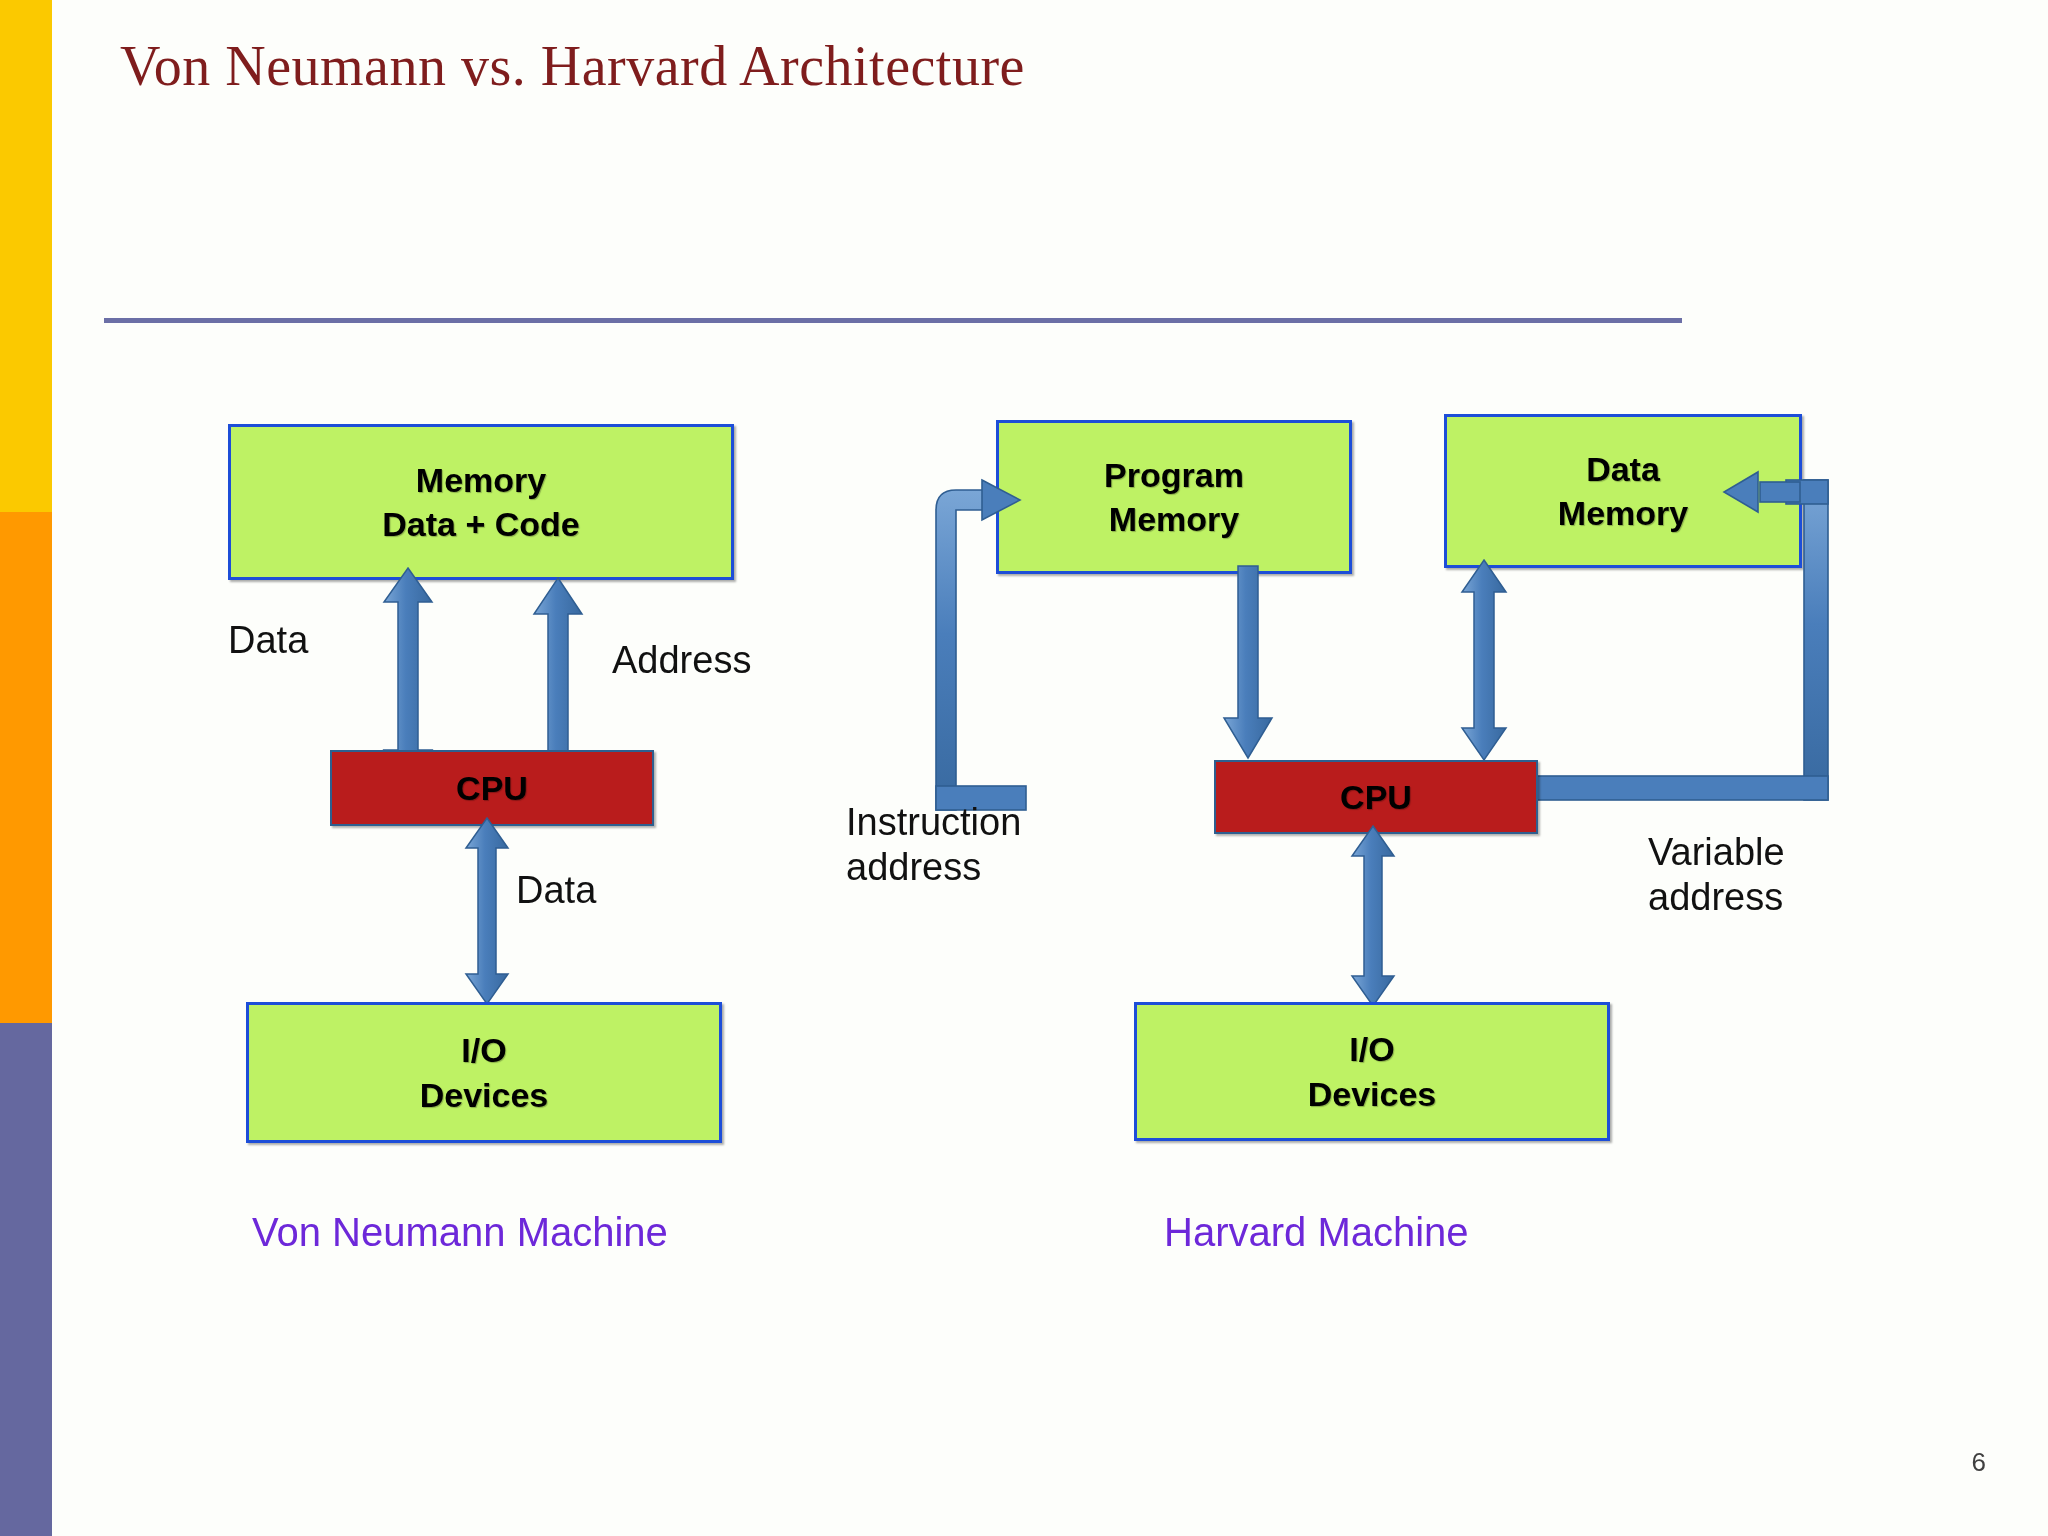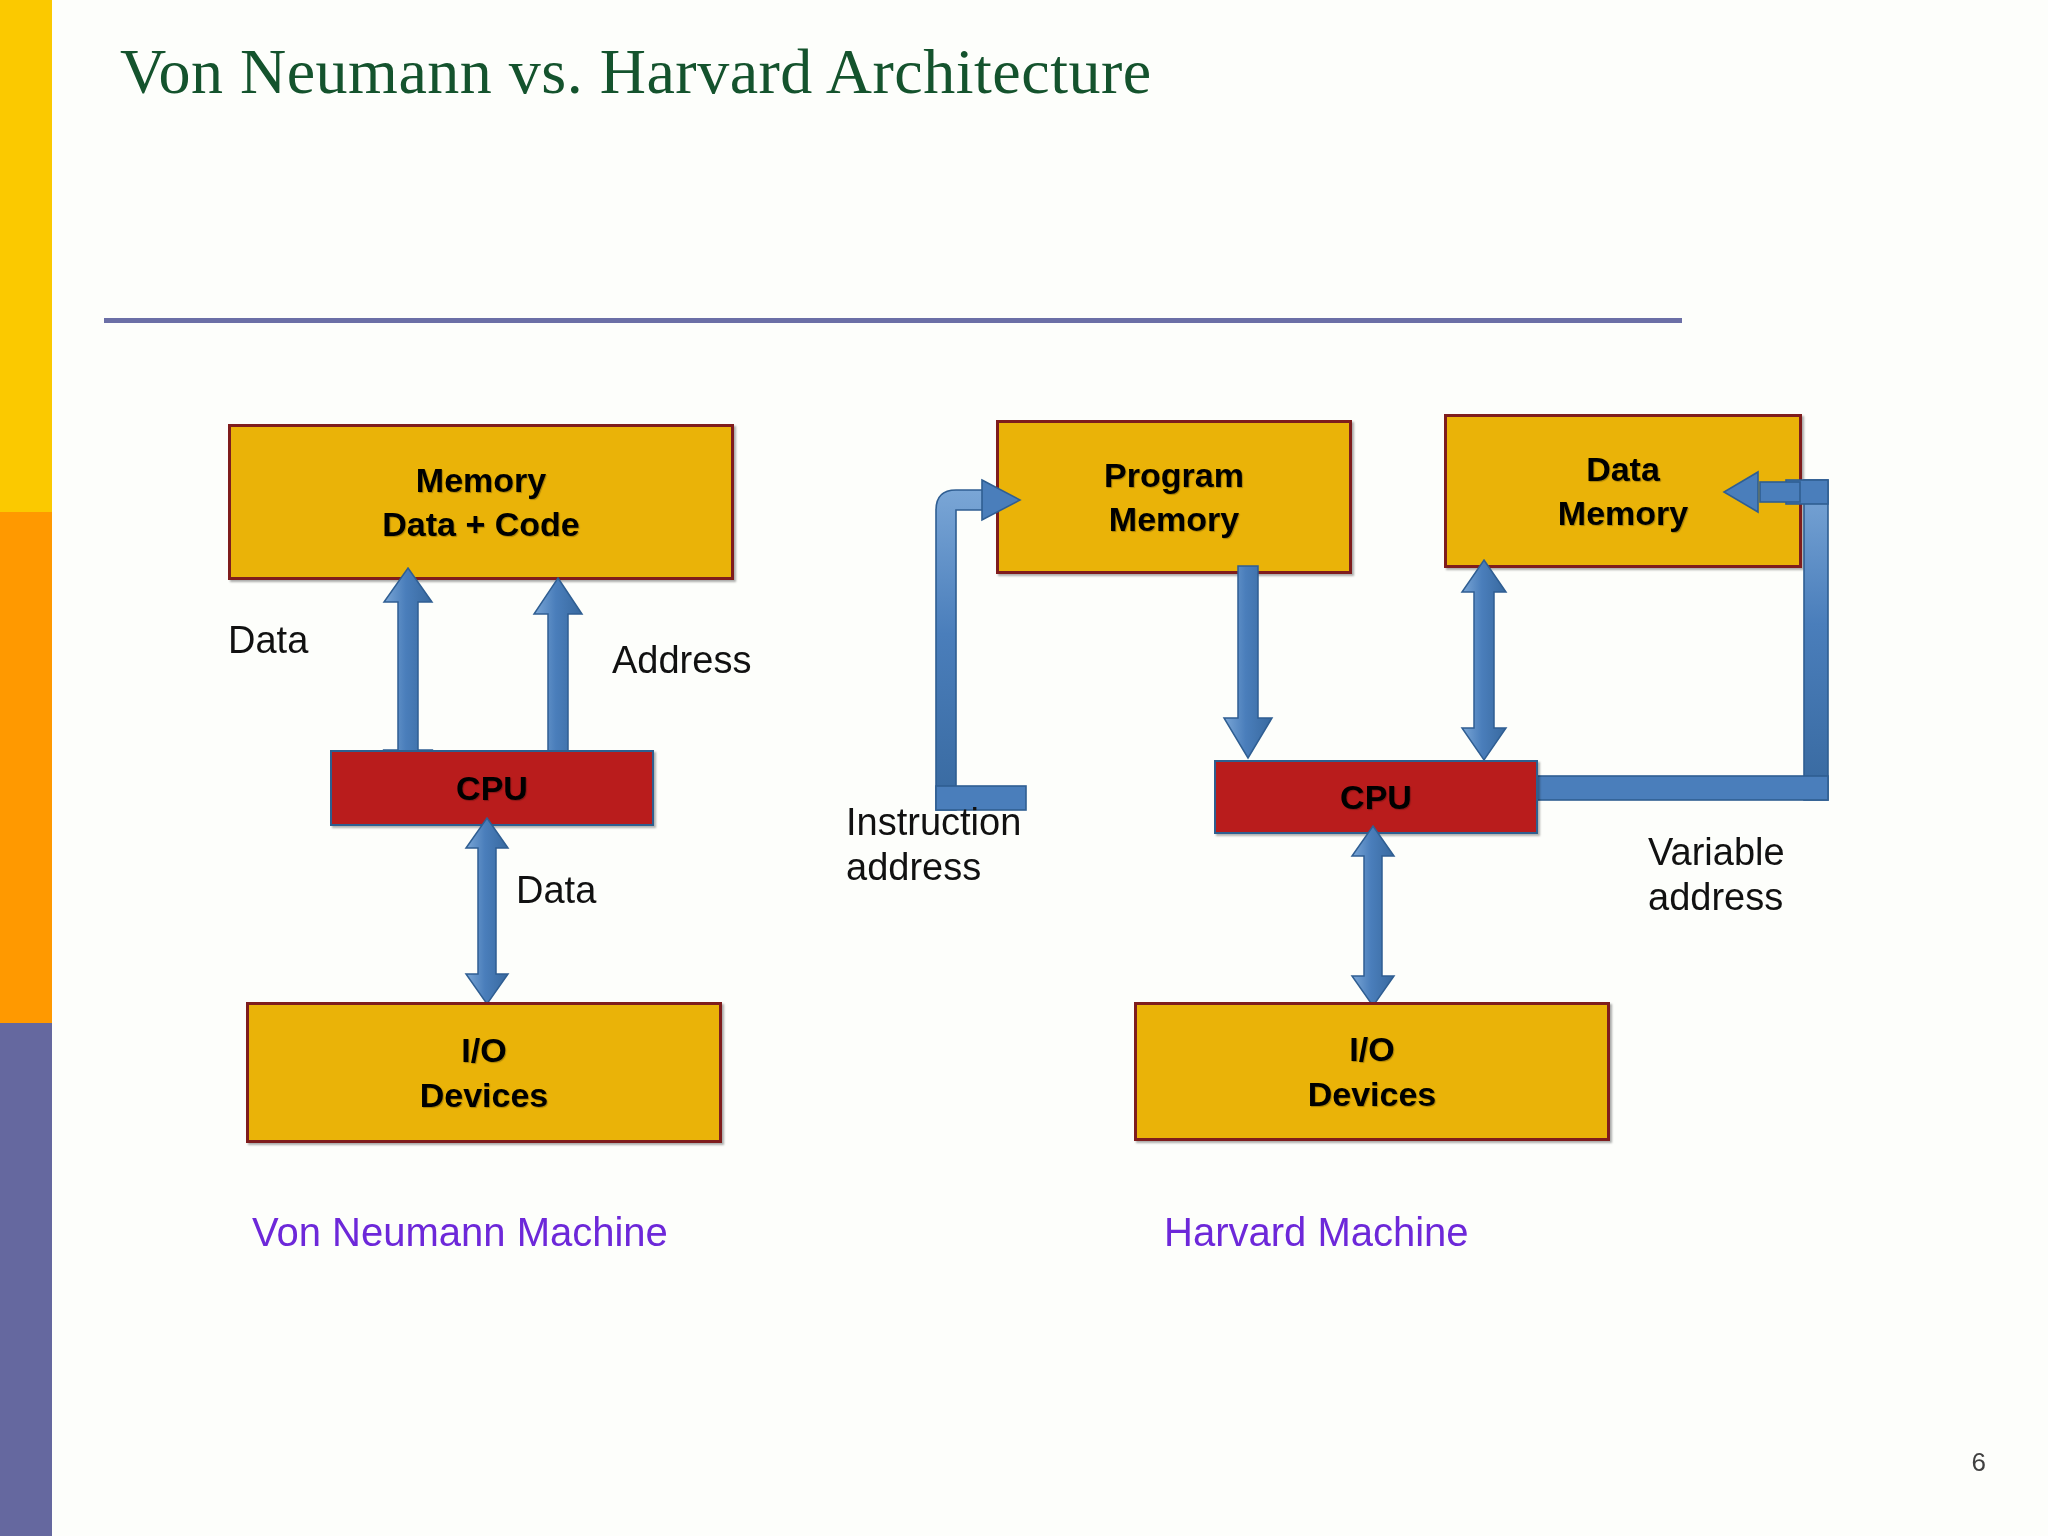--- a/index.html
+++ b/index.html
@@ -15,34 +15,34 @@
   #sidebar{position:absolute;left:0;top:0;width:52px;height:1536px;}
   #sidebar .band{position:absolute;left:0;width:52px;}
   #band-yellow{top:0;height:512px;background:#fbc900;}
   #band-orange{top:512px;height:511px;background:#ff9900;}
   #band-purple{top:1023px;height:513px;background:#65689f;}
 
   
   #title{
     position:absolute;left:120px;top:30px;width:1610px;
     font-family:"Liberation Serif", serif;
-    font-size:64px;line-height:1.32;
-    color:#14532d;font-weight:400;
+    font-size:56px;line-height:1.32;
+    color:#7f1d1d;font-weight:400;
     letter-spacing:.5px;
   }
   #title-rule{
     position:absolute;left:104px;top:318px;width:1578px;height:5px;
     background:#6b6fa6;
   }
 
   
   .mem-box{
     position:absolute;
-    background:#eab308;
-    border:3px solid #7f1d1d;
+    background:#bef264;
+    border:3px solid #1d4ed8;
     box-shadow:2px 2px 2px rgba(0,0,0,.32);
     display:flex;flex-direction:column;
     align-items:center;justify-content:center;
     font-weight:bold;color:#000;
     font-size:34px;line-height:1.3;
     text-align:center;
     text-shadow:1px 1px 1px rgba(0,0,0,.28);
   }
   .cpu-box{
     position:absolute;

